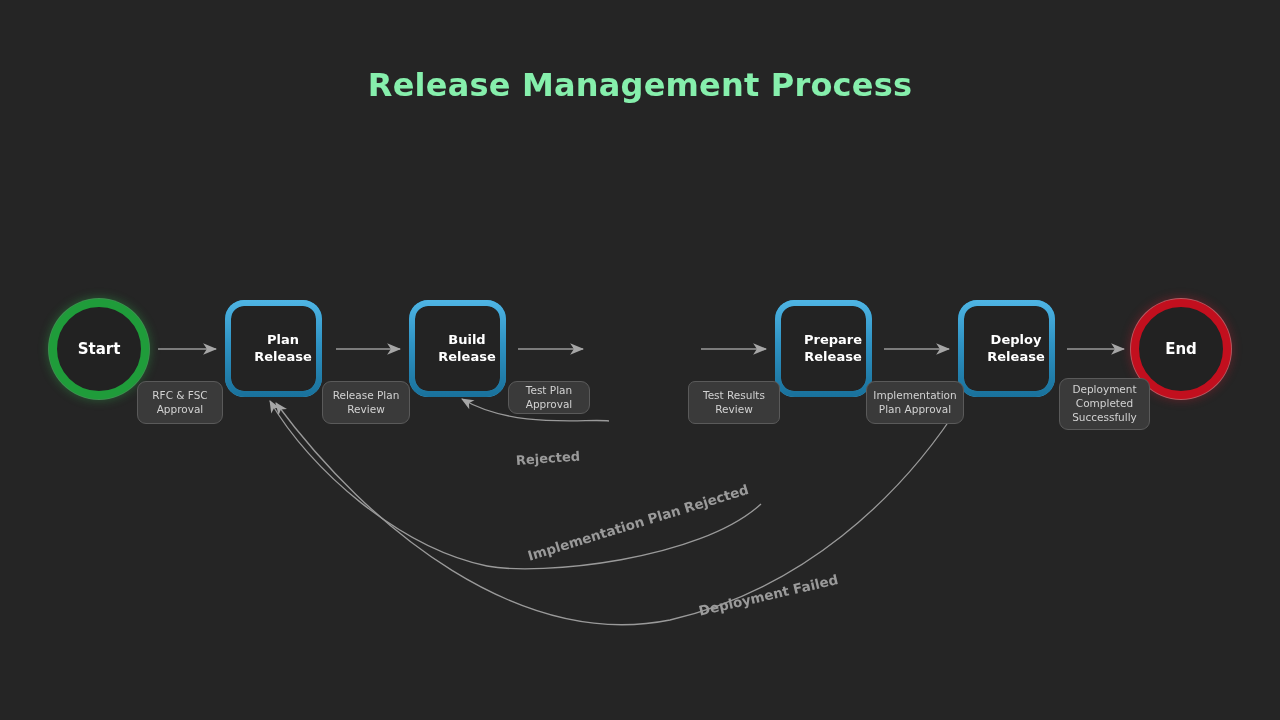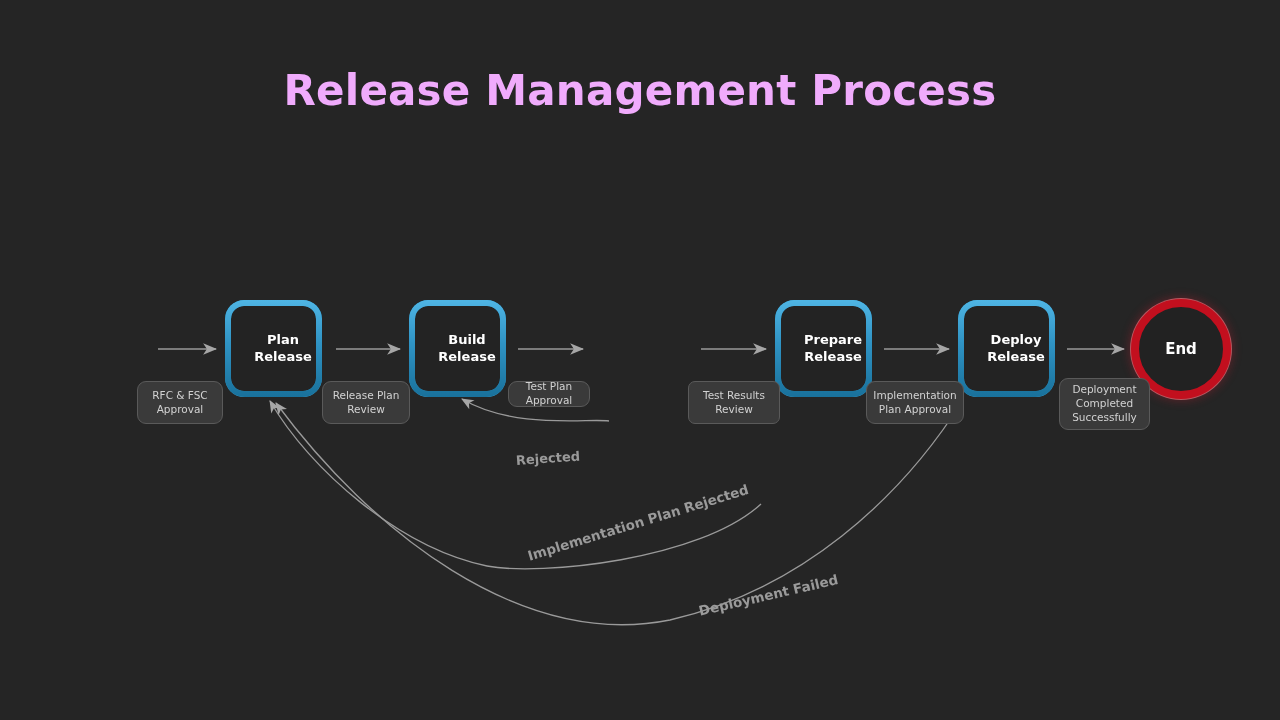--- a/index.html
+++ b/index.html
@@ -25,24 +25,24 @@
     height: 720px;
   }
 
   
   .title {
     position: absolute;
     top: 66px;
     left: 0;
     width: 1280px;
     text-align: center;
-    font-size: 42px;
+    font-size: 32px;
     font-weight: bold;
     letter-spacing: 0.2px;
-    color: #f0abfc;
+    color: #86efac;
     white-space: nowrap;
   }
 
   
   .edges {
     position: absolute;
     inset: 0;
     width: 1280px;
     height: 720px;
     pointer-events: none;
@@ -166,20 +166,23 @@
       <line x1="1067" y1="349" x2="1124" y2="349" marker-end="url(#ah)"></line>
 
       <path d="M 609,421 C 589,418 515,430 462,399" marker-end="url(#ah2)"></path>
 
       <path d="M 761,504 C 700,560 540,576 487,566 C 400,548 310,470 270,401" marker-end="url(#ah2)"></path>
 
       <path d="M 963,400 C 900,500 800,590 670,620 C 520,650 370,530 276,403" marker-end="url(#ah2)"></path>
     </g>
   </svg>
 
+  <div class="terminator start">
+    <span>Start</span>
+  </div>
 
   <div class="terminator end">
     <span>End</span>
   </div>
 
   <div class="node" style="left:225px; top:300px;">
     <span>
       <span>Plan Release</span>
     </span>
   </div>
@@ -213,21 +216,21 @@
     </span>
   </div>
 
   <div class="chip" style="left:322px; top:381px; width:88px; height:43px;">
     <span>
       <span>Release Plan</span><br>
       <span>Review</span>
     </span>
   </div>
 
-  <div class="chip" style="left:508px; top:381px; width:82px; height:26px;">
+  <div class="chip" style="left:508px; top:381px; width:82px; height:33px;">
     <span>
       <span>Test Plan</span><br>
       <span>Approval</span>
     </span>
   </div>
 
   <div class="chip" style="left:688px; top:381px; width:92px; height:43px;border-radius:7px;">
     <span>
       <span>Test Results</span><br>
       <span>Review</span>

